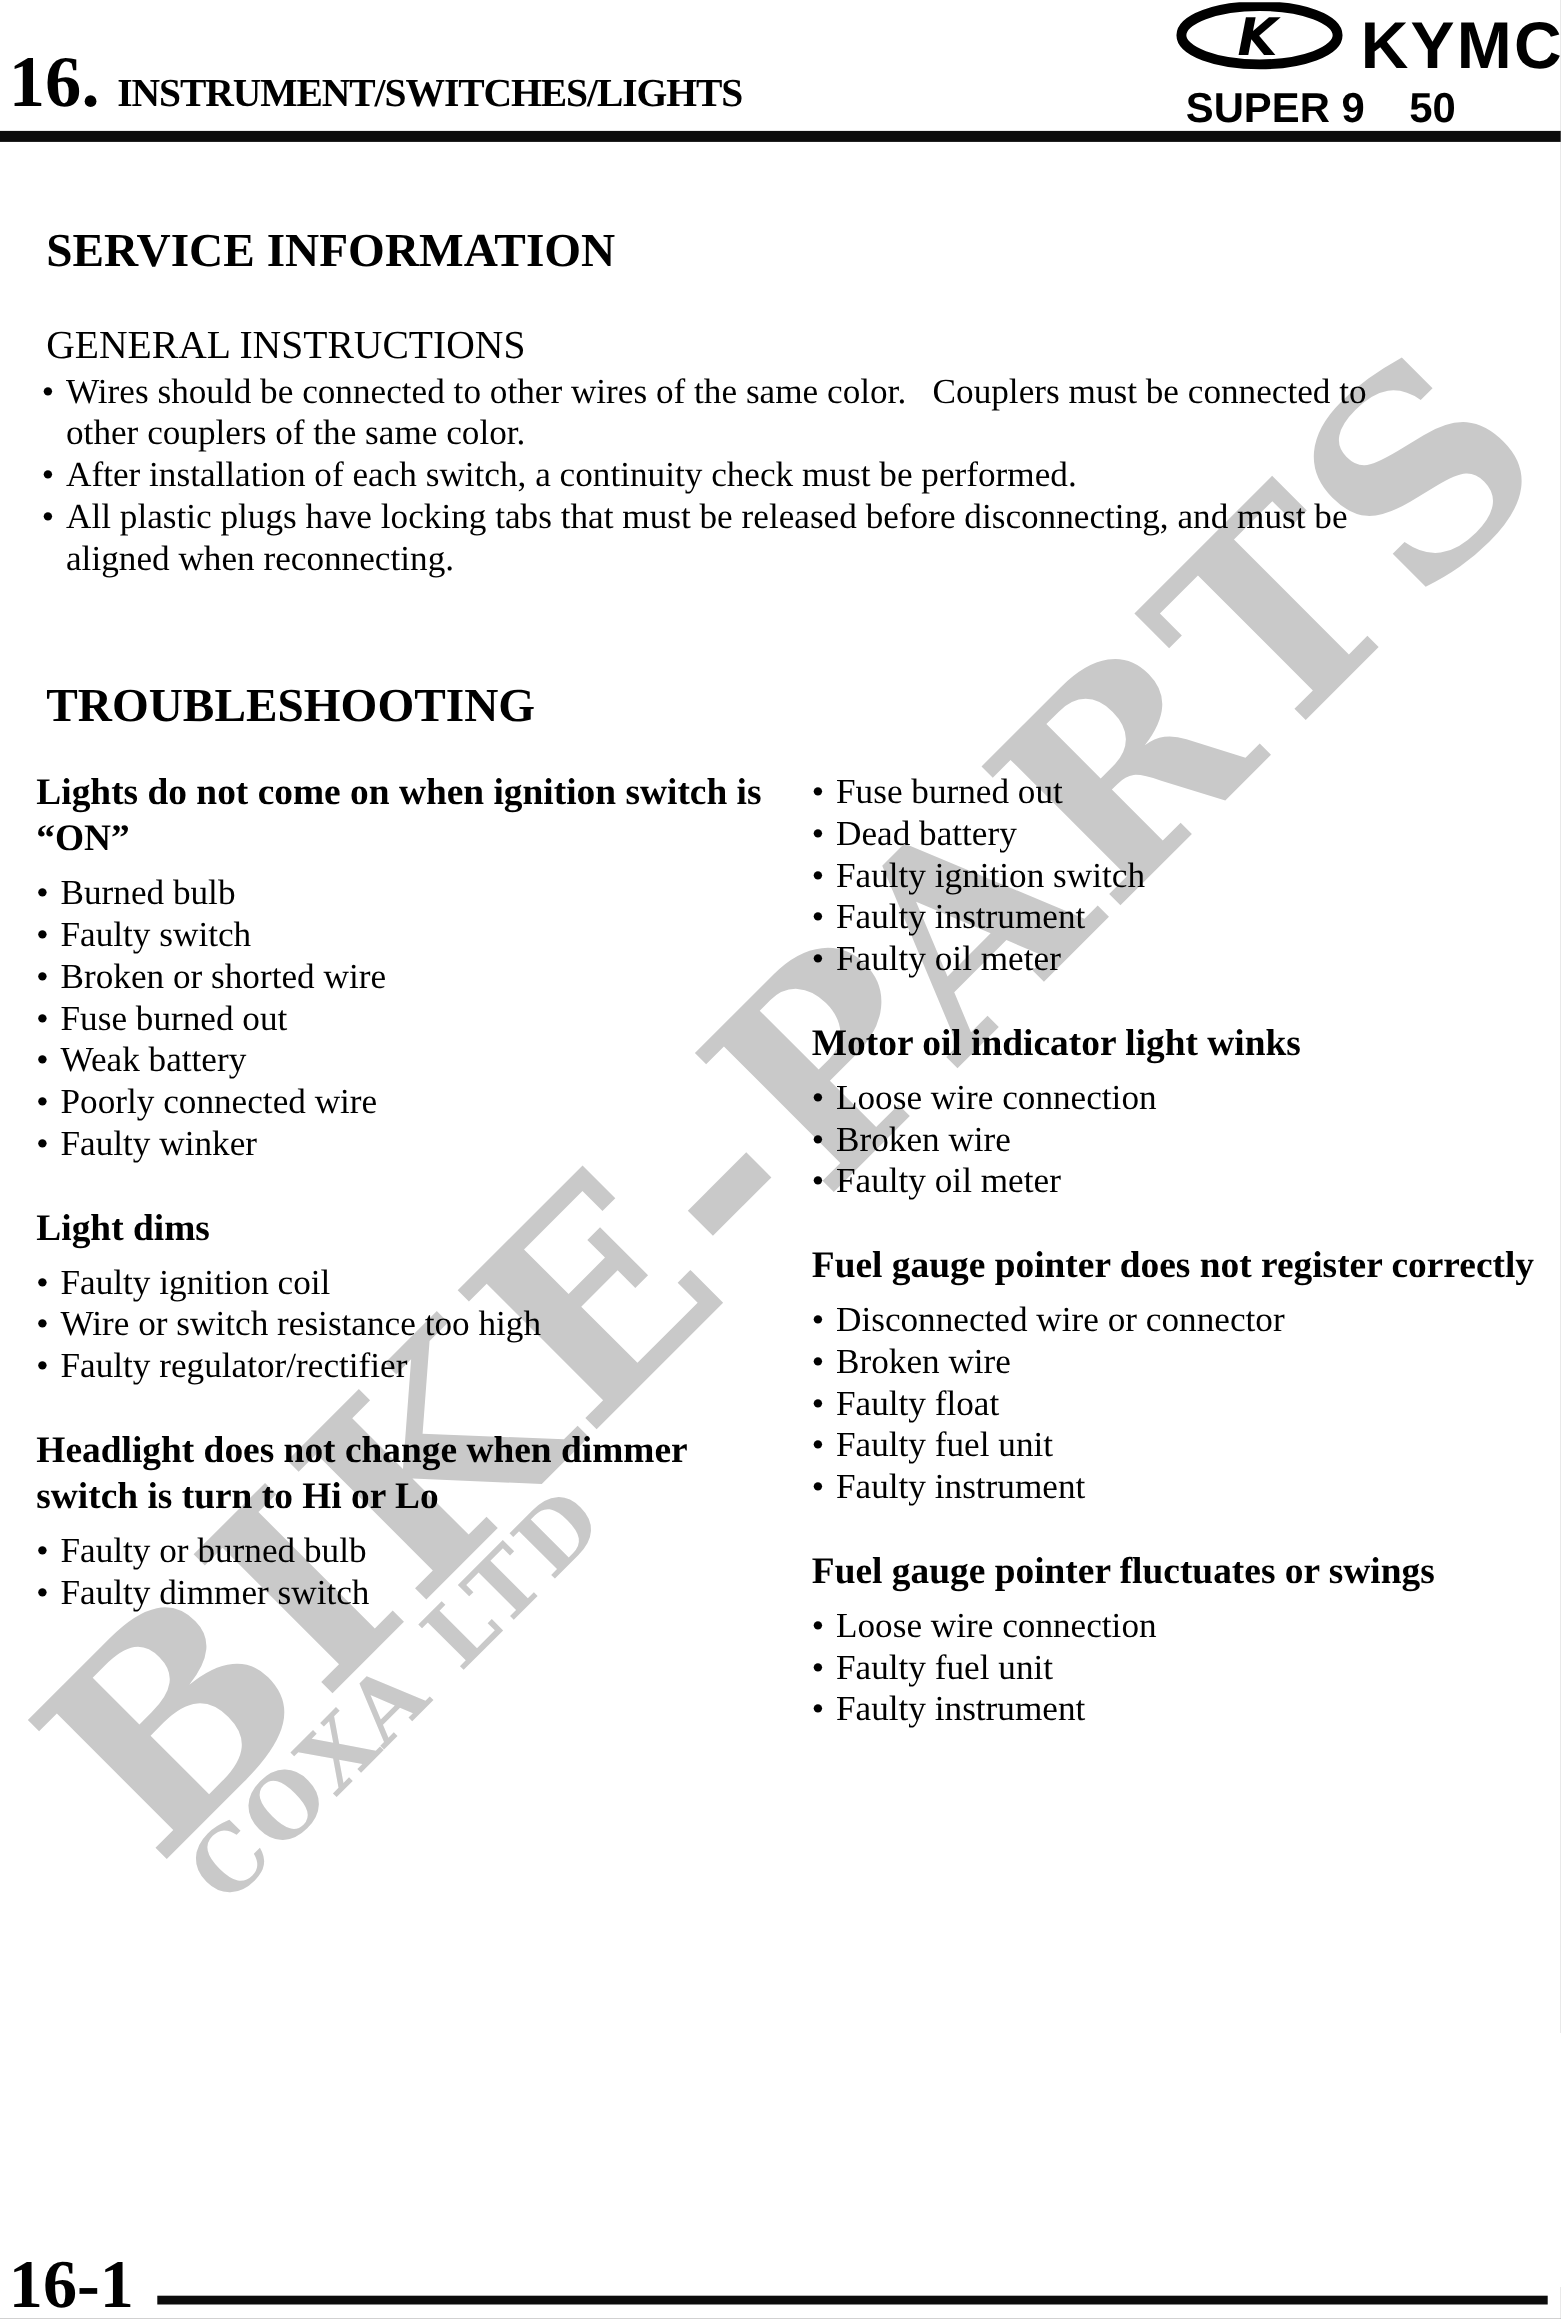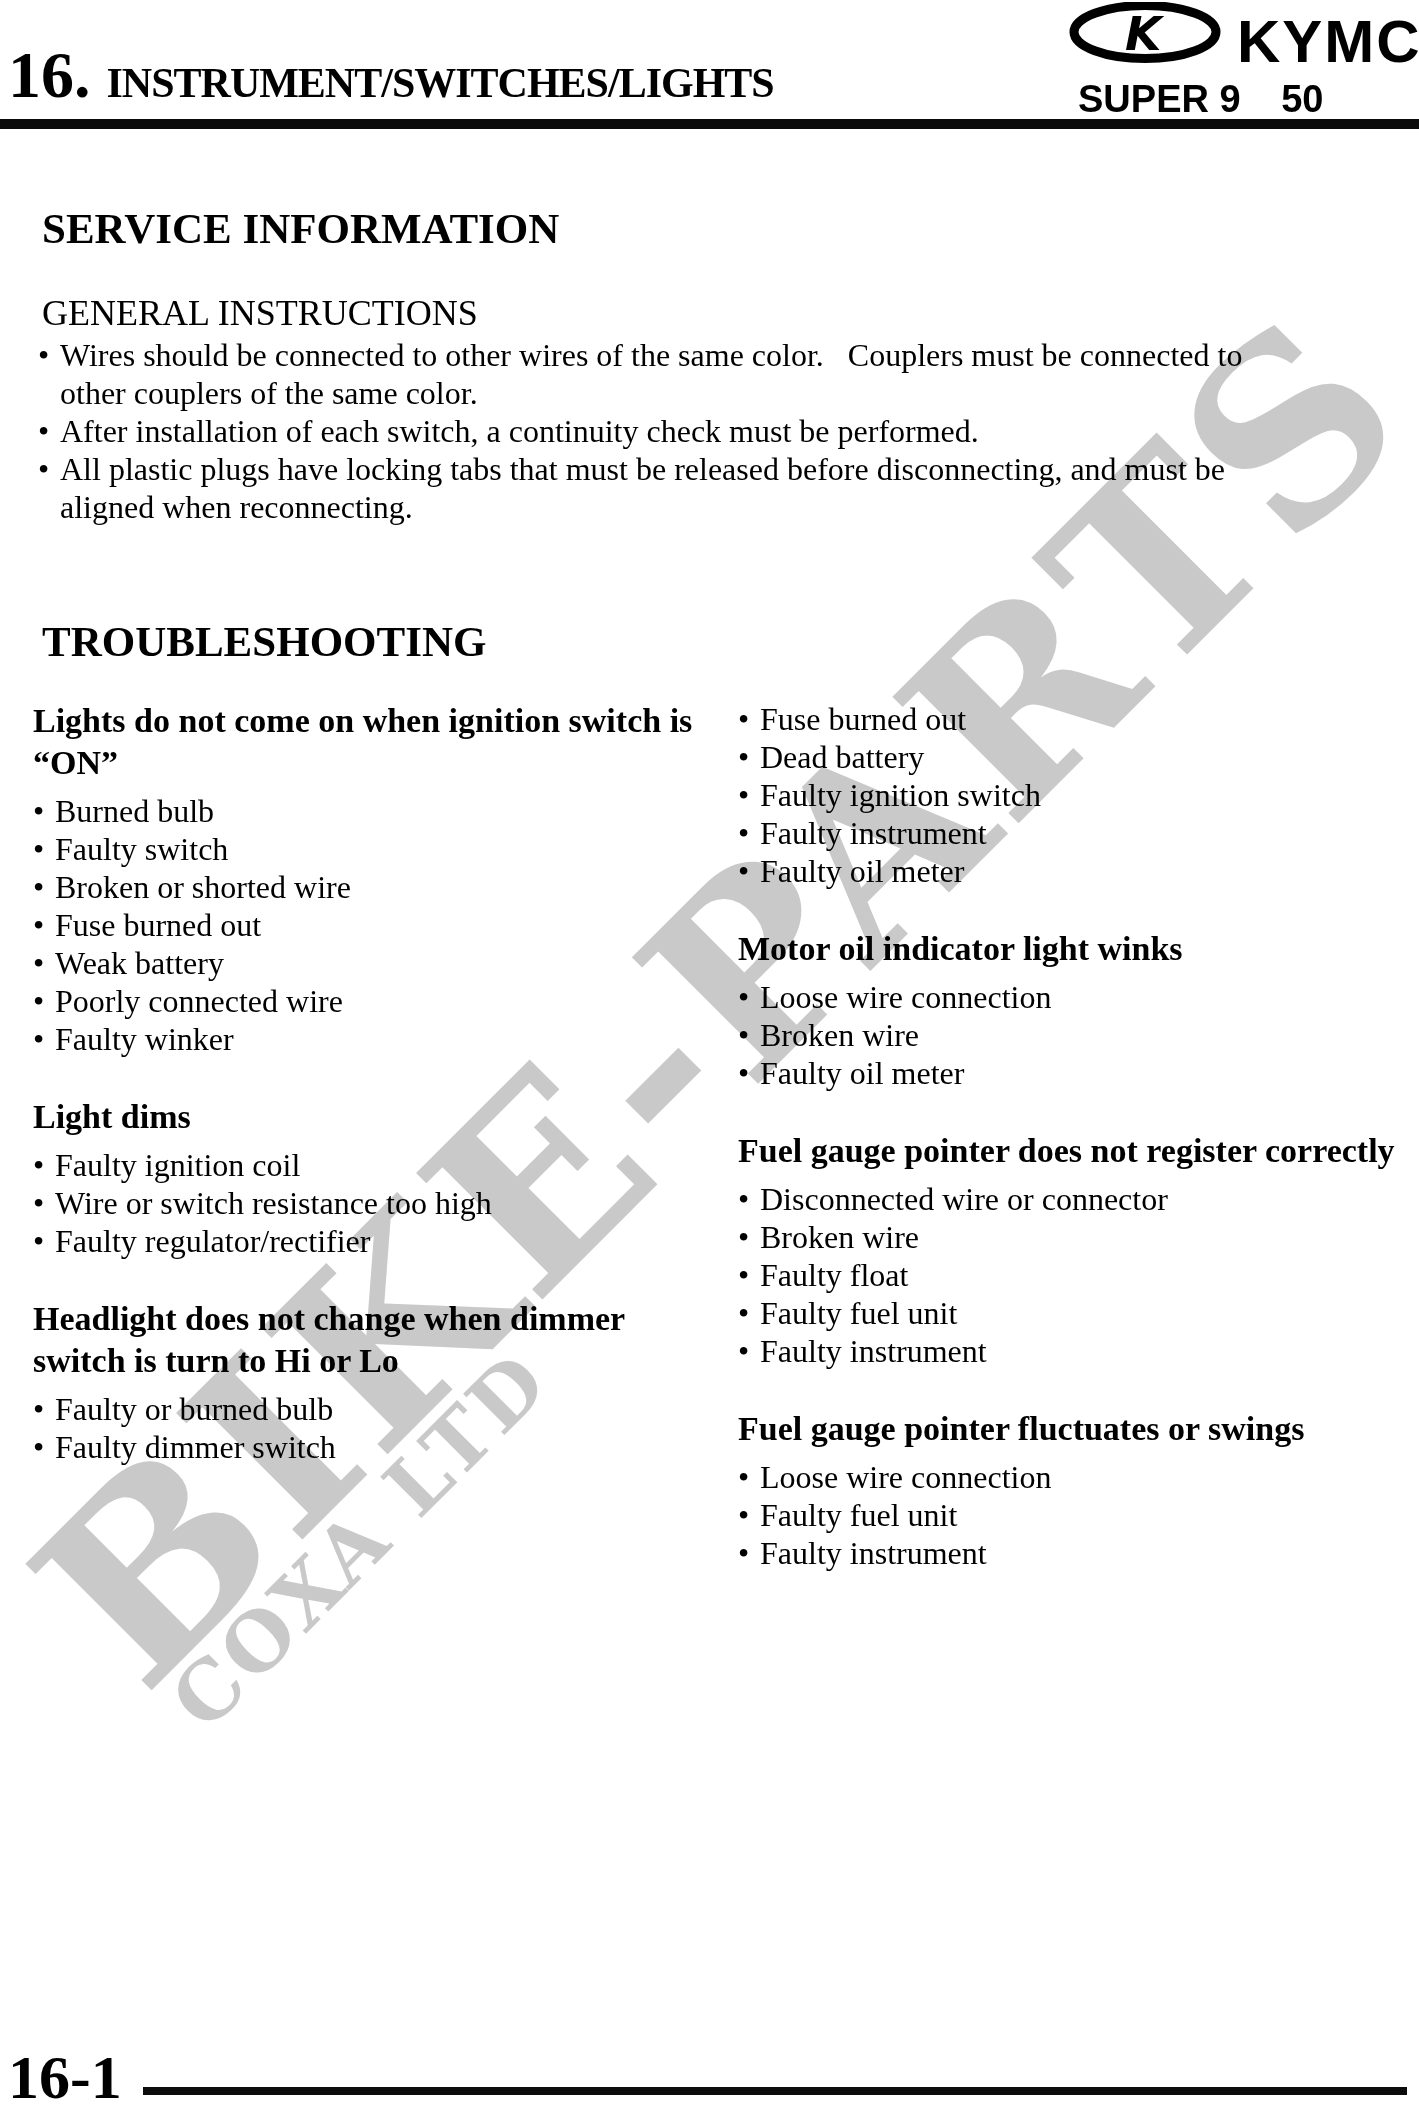--- a/index.html
+++ b/index.html
@@ -16,21 +16,21 @@
     font-family:"DejaVu Serif", serif; font-weight:bold; white-space:nowrap;
   }
   .wm-main { left:720px; top:1000px; font-size:245px; letter-spacing:6px;
              transform:translate(-50%,-50%) rotate(-45deg); }
   .wm-sub  { left:360px; top:1540px; font-size:80px; letter-spacing:4px;
              transform:translate(-50%,-50%) rotate(-45deg); }
 
   
   .chapter-line { left:8px; top:40px; display:flex; align-items:baseline; }
   .chapter-num   { font-size:66px; font-weight:bold; line-height:1.05; }
-  .chapter-title { font-size:42px; font-weight:bold; line-height:1.05;
+  .chapter-title { font-size:36px; font-weight:bold; line-height:1.05;
                    margin-left:16px; letter-spacing:-1px; }
   .logo-svg { left:1065px; top:2px; }
   .brand {
     left:1237px; top:12px; font-family:"Liberation Sans", sans-serif;
     font-weight:900; font-size:60px; letter-spacing:2px; line-height:1;
     white-space:nowrap;
   }
   .model-line {
     left:1078px; top:80px; font-family:"Liberation Sans", sans-serif;
     font-weight:bold; font-size:38px; line-height:1; white-space:nowrap;

